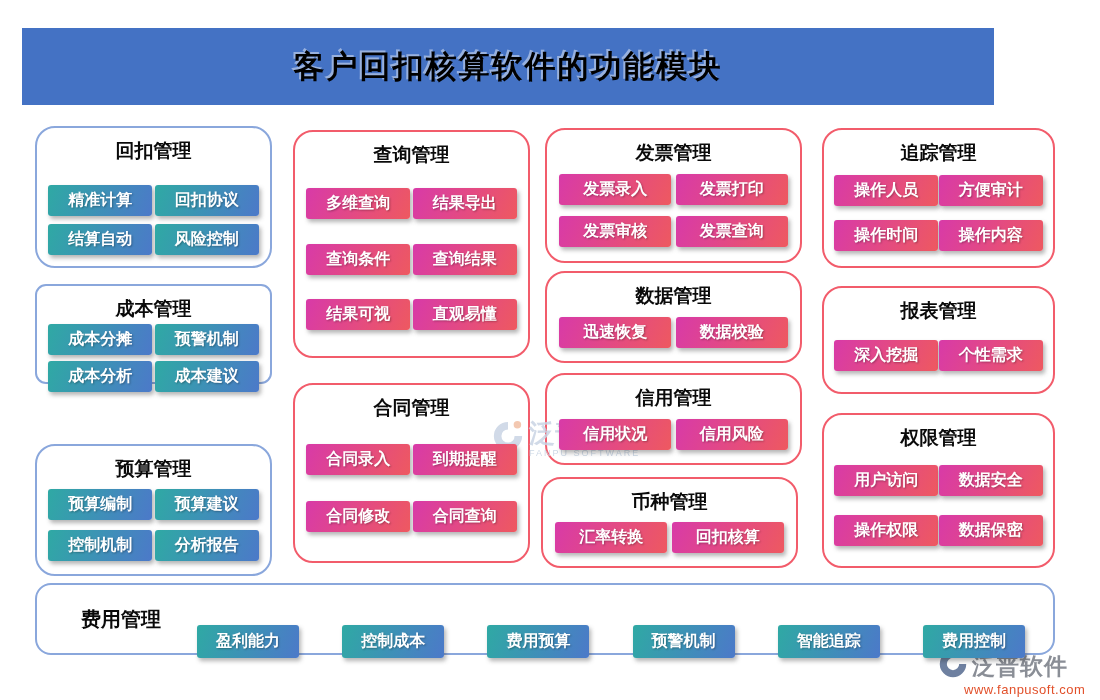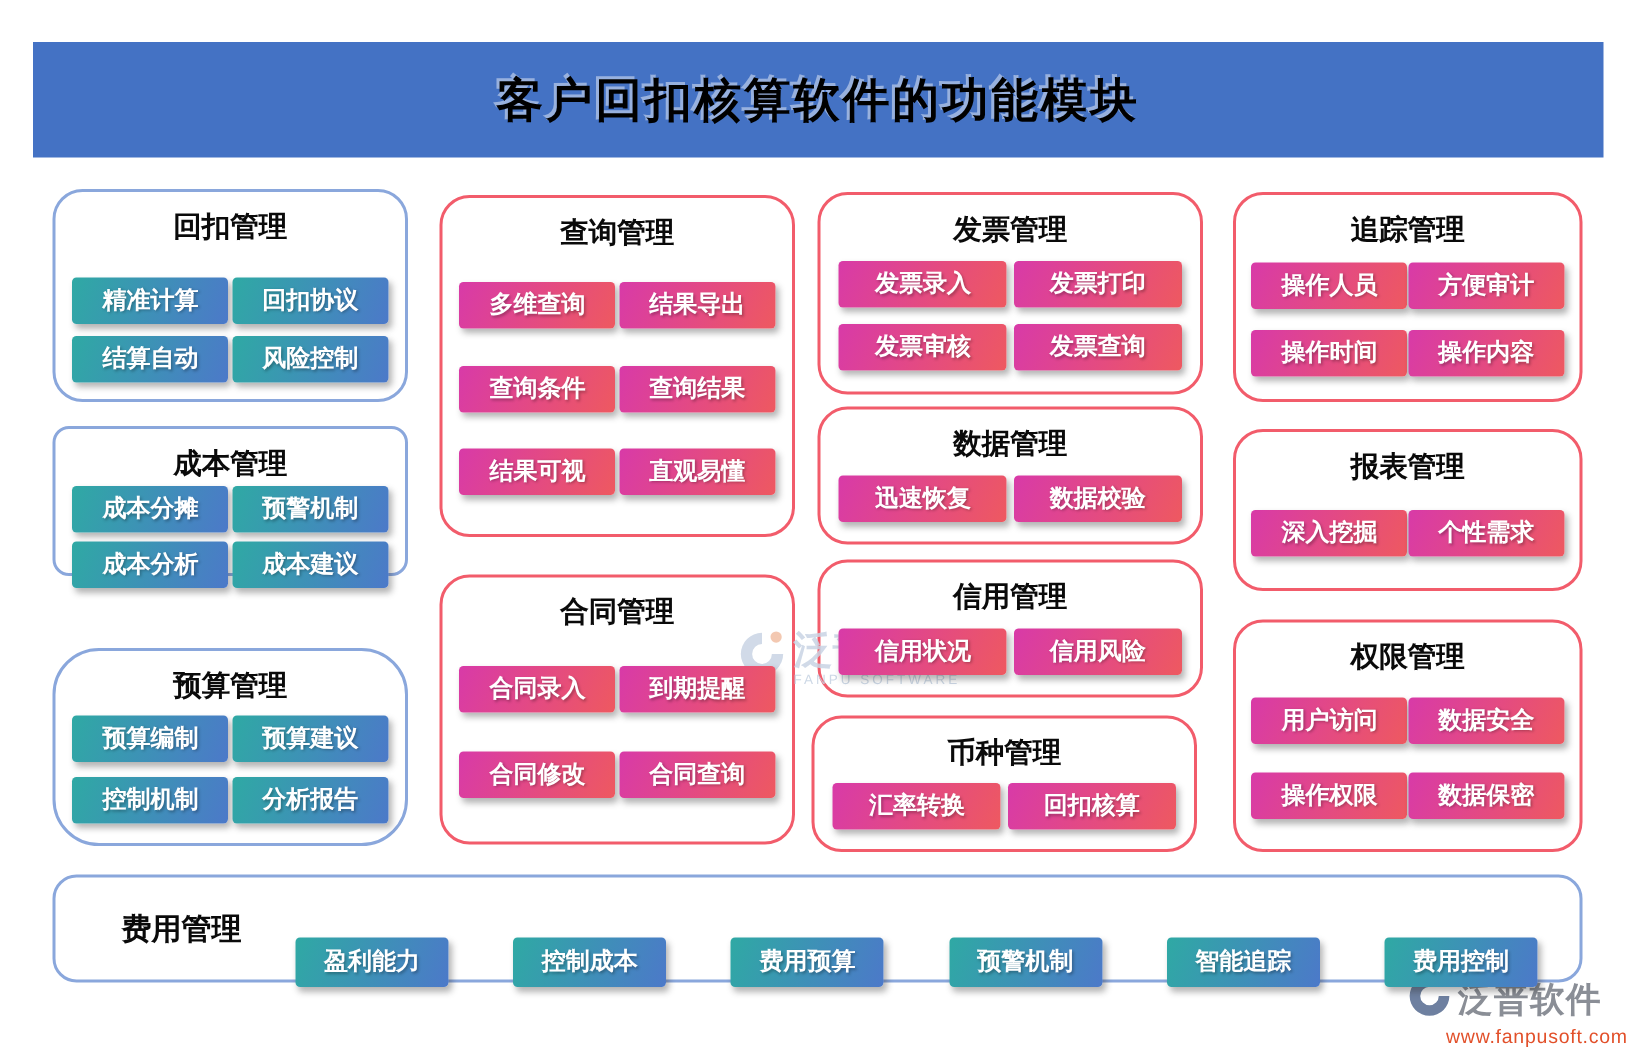--- a/index.html
+++ b/index.html
@@ -1,18 +1,18 @@
 <!DOCTYPE html>
 <html><head>
 <meta charset="utf-8">
 <style>
   html,body{margin:0;padding:0;background:#fff;}
   .page{position:relative;width:1100px;height:700px;background:#fff;overflow:hidden;
         font-family:"Liberation Sans","DejaVu Sans",sans-serif;}
-  .header{position:absolute;left:22px;top:28px;width:1047px;height:77px;background:#4472C4;
+  .header{position:absolute;left:22px;top:28px;width:972px;height:77px;background:#4472C4;
           display:flex;align-items:center;justify-content:center;}
   .header-title{font-size:31px;font-weight:bold;color:#000;letter-spacing:2px;
           text-shadow:-2px -2px 0 rgba(255,255,255,0.45);}
   .card{position:absolute;background:#fff;border-radius:20px;display:flex;flex-direction:column;box-sizing:border-box;}
   .card.blue{border:2px solid #8AA7DC;}
   .card.pink{border:2px solid #F25C6B;}
   .card-title{margin:10px 6px 0;text-align:center;font-size:19px;font-weight:bold;color:#0a0a0a;flex:0 0 auto;}
   .btn-grid{flex:1;display:grid;grid-template-columns:1fr 1fr;justify-items:center;
             align-content:space-evenly;padding:2px 10px 8px;row-gap:6px;}
   .btn{position:relative;z-index:3;width:104px;height:31px;border-radius:3px;
@@ -57,21 +57,21 @@
   <section class="card blue" style="left:35px;top:284px;width:237px;height:100px;border-radius:11px;">
     <h2 class="card-title">成本管理</h2>
     <div class="btn-grid">
       <div class="btn teal">成本分摊</div>
       <div class="btn teal">预警机制</div>
       <div class="btn teal">成本分析</div>
       <div class="btn teal">成本建议</div>
     </div>
   </section>
 
-  <section class="card blue" style="left:35px;top:432px;width:237px;height:132px;border-radius:31px;">
+  <section class="card blue" style="left:35px;top:444px;width:237px;height:132px;">
     <h2 class="card-title">预算管理</h2>
     <div class="btn-grid">
       <div class="btn teal">预算编制</div>
       <div class="btn teal">预算建议</div>
       <div class="btn teal">控制机制</div>
       <div class="btn teal">分析报告</div>
     </div>
   </section>
 
   <section class="card pink" style="left:293px;top:130px;width:237px;height:228px;">

